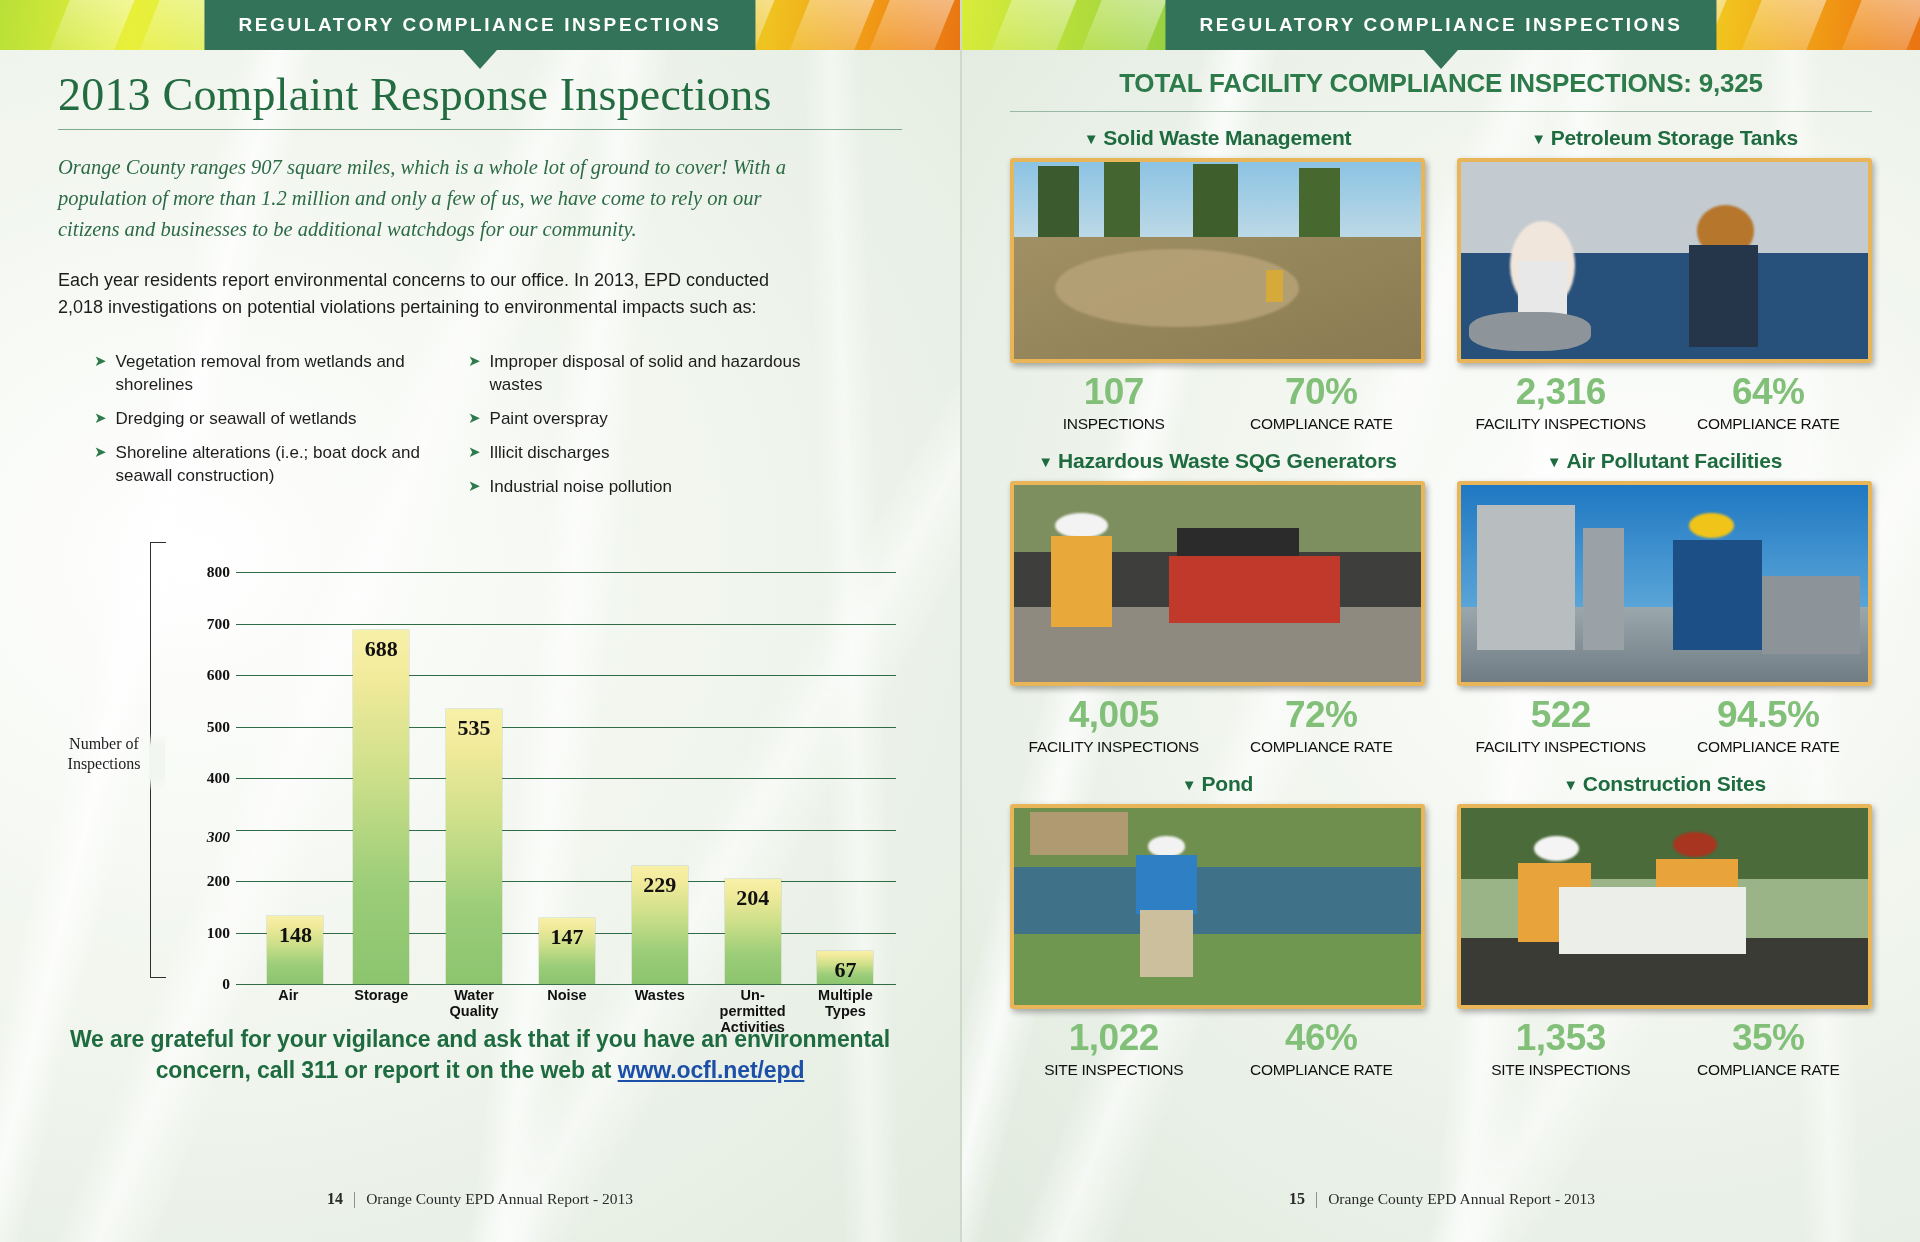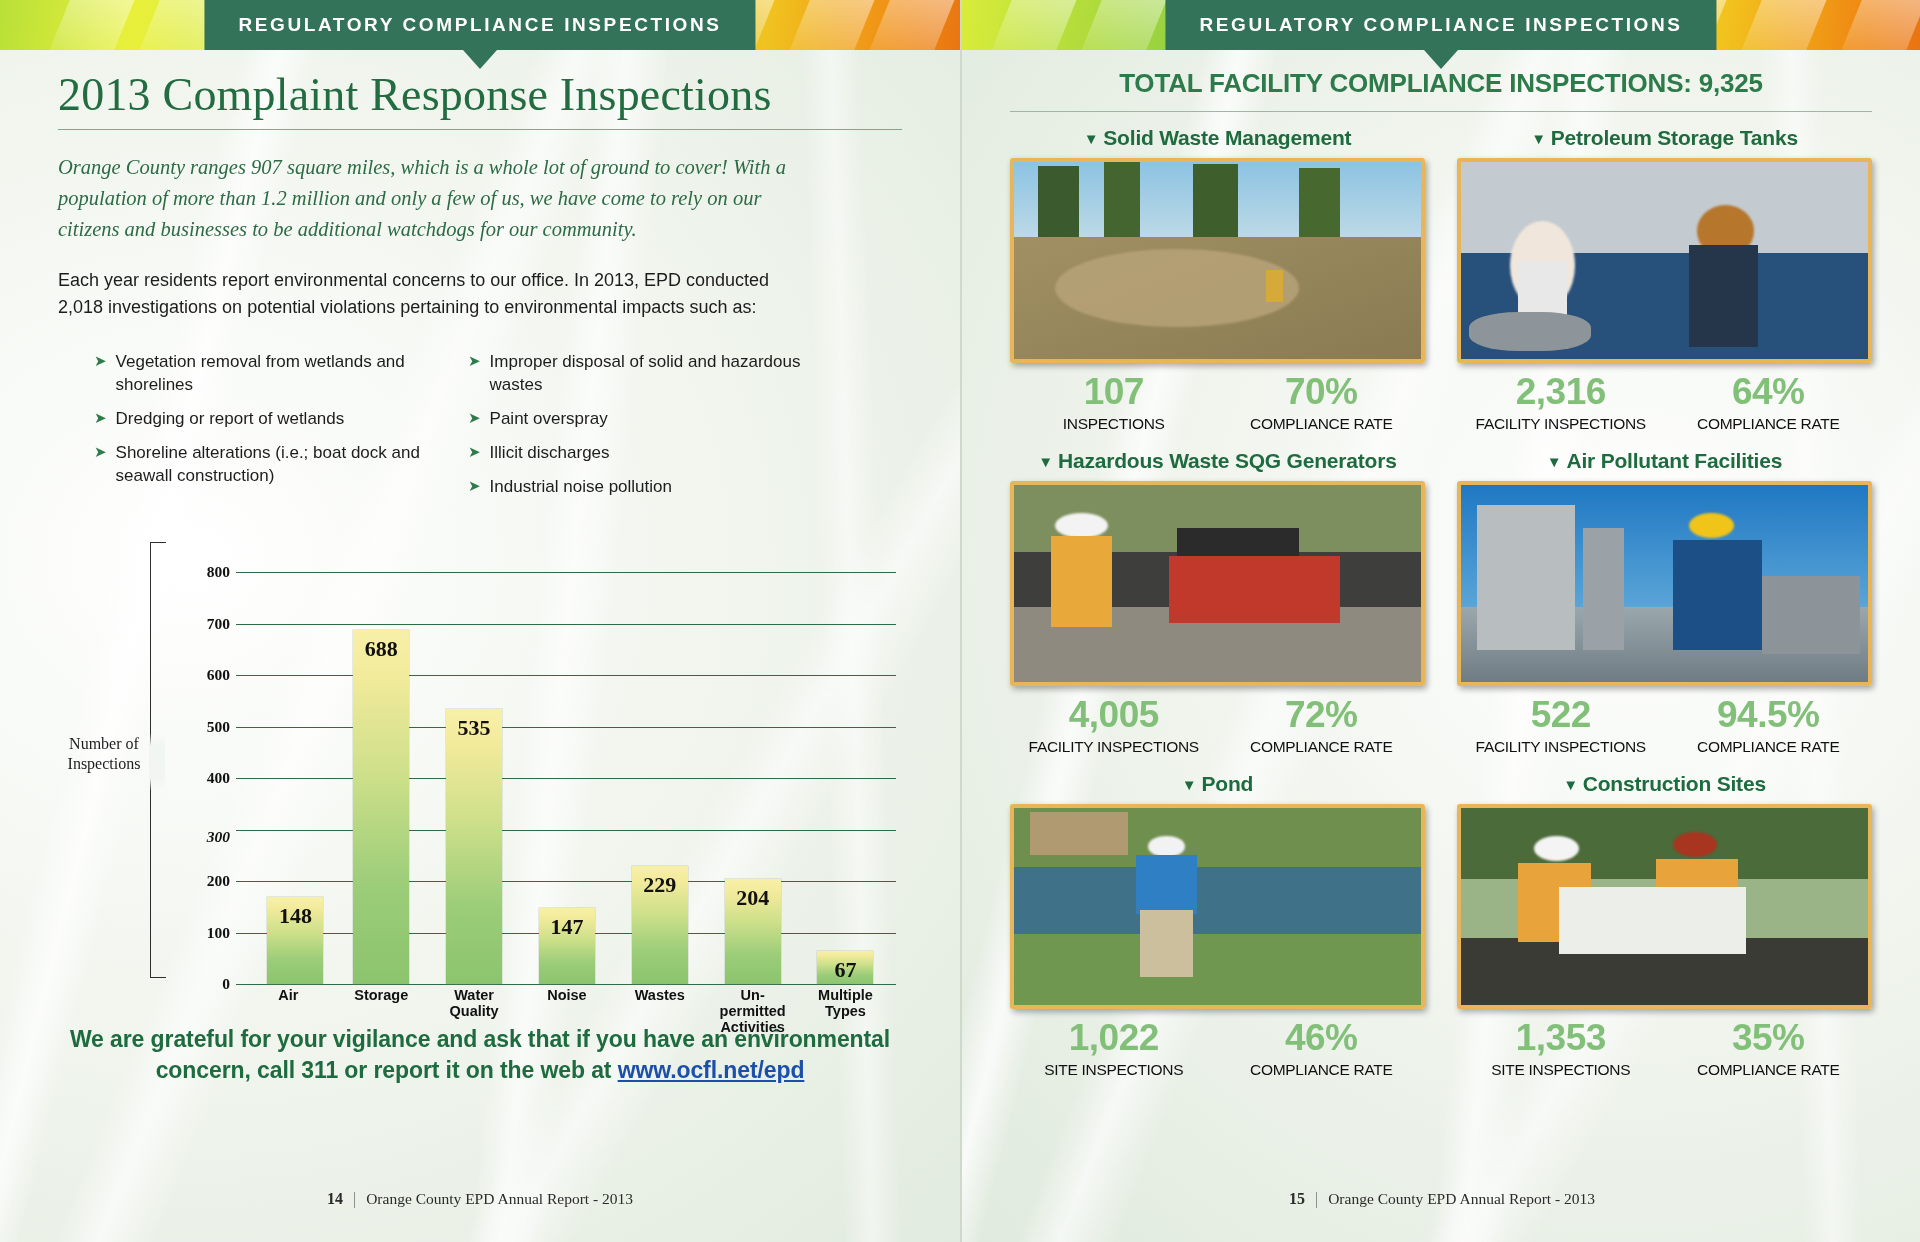--- a/index.html
+++ b/index.html
@@ -219,21 +219,21 @@
       <p class="para">Each year residents report environmental concerns to our office. In 2013, EPD conducted 2,018 investigations on potential violations pertaining to environmental impacts such as:</p>
 
       <div class="bullets">
         <div class="bcol">
           <div class="bullet">
             <span class="arrow">➤</span>
             <span class="btxt">Vegetation removal from wetlands and shorelines</span>
           </div>
           <div class="bullet">
             <span class="arrow">➤</span>
-            <span class="btxt">Dredging or report of wetlands</span>
+            <span class="btxt">Dredging or seawall of wetlands</span>
           </div>
           <div class="bullet">
             <span class="arrow">➤</span>
             <span class="btxt">Shoreline alterations (i.e.; boat dock and seawall construction)</span>
           </div>
         </div>
         <div class="bcol">
           <div class="bullet">
             <span class="arrow">➤</span>
             <span class="btxt">Improper disposal of solid and hazardous wastes</span>
@@ -274,36 +274,36 @@
               <div class="ytick" style="top: 190.5px;">500</div>
               <div class="gridline" style="top: 139px;"></div>
               <div class="ytick" style="top: 139px;">600</div>
               <div class="gridline" style="top: 87.5px;"></div>
               <div class="ytick" style="top: 87.5px;">700</div>
               <div class="gridline" style="top: 36px;"></div>
               <div class="ytick" style="top: 36px;">800</div>
             </div>
           <div class="bars" id="bars" style="height: 412px;">
               <div class="bar-slot">
-                <div class="bar" style="height: 87px; margin-left: 14px;">
+                <div class="bar" style="height: 68px; margin-left: 14px;">
                   <div class="val">148</div>
                 </div>
               </div>
               <div class="bar-slot">
                 <div class="bar" style="height: 354.32px;">
                   <div class="val">688</div>
                 </div>
               </div>
               <div class="bar-slot">
                 <div class="bar" style="height: 275.525px;">
                   <div class="val">535</div>
                 </div>
               </div>
               <div class="bar-slot">
-                <div class="bar" style="height: 76px;">
+                <div class="bar" style="height: 66px;">
                   <div class="val">147</div>
                 </div>
               </div>
               <div class="bar-slot">
                 <div class="bar" style="height: 117.935px;">
                   <div class="val">229</div>
                 </div>
               </div>
               <div class="bar-slot">
                 <div class="bar" style="height: 105.06px;">

